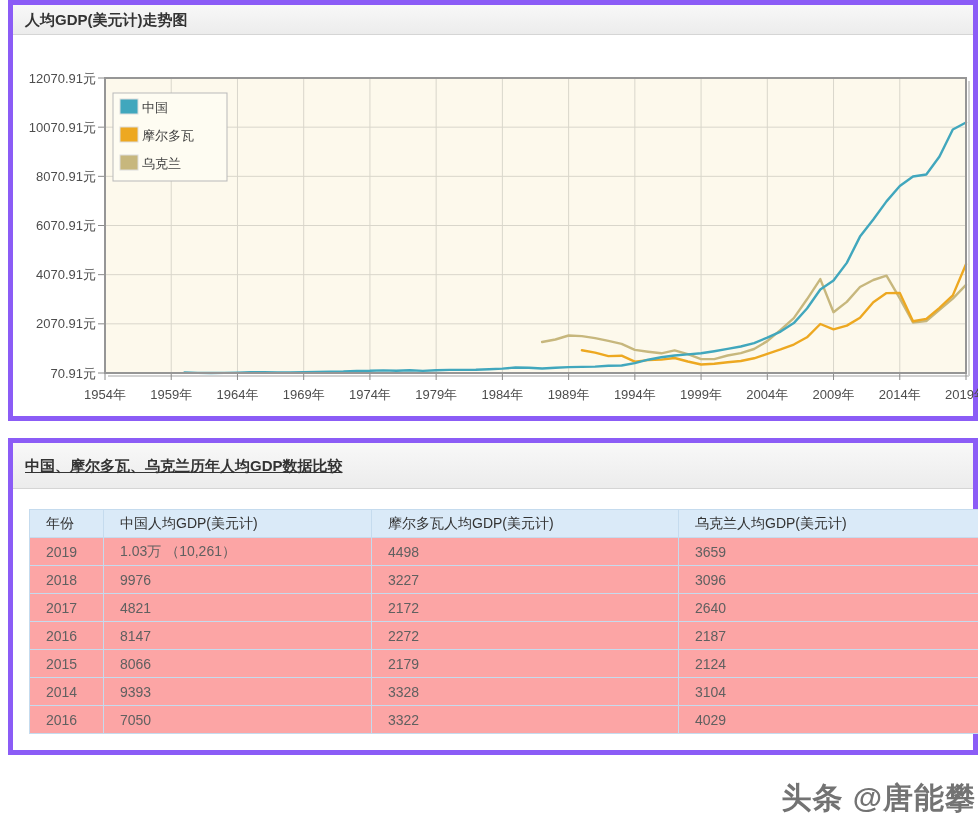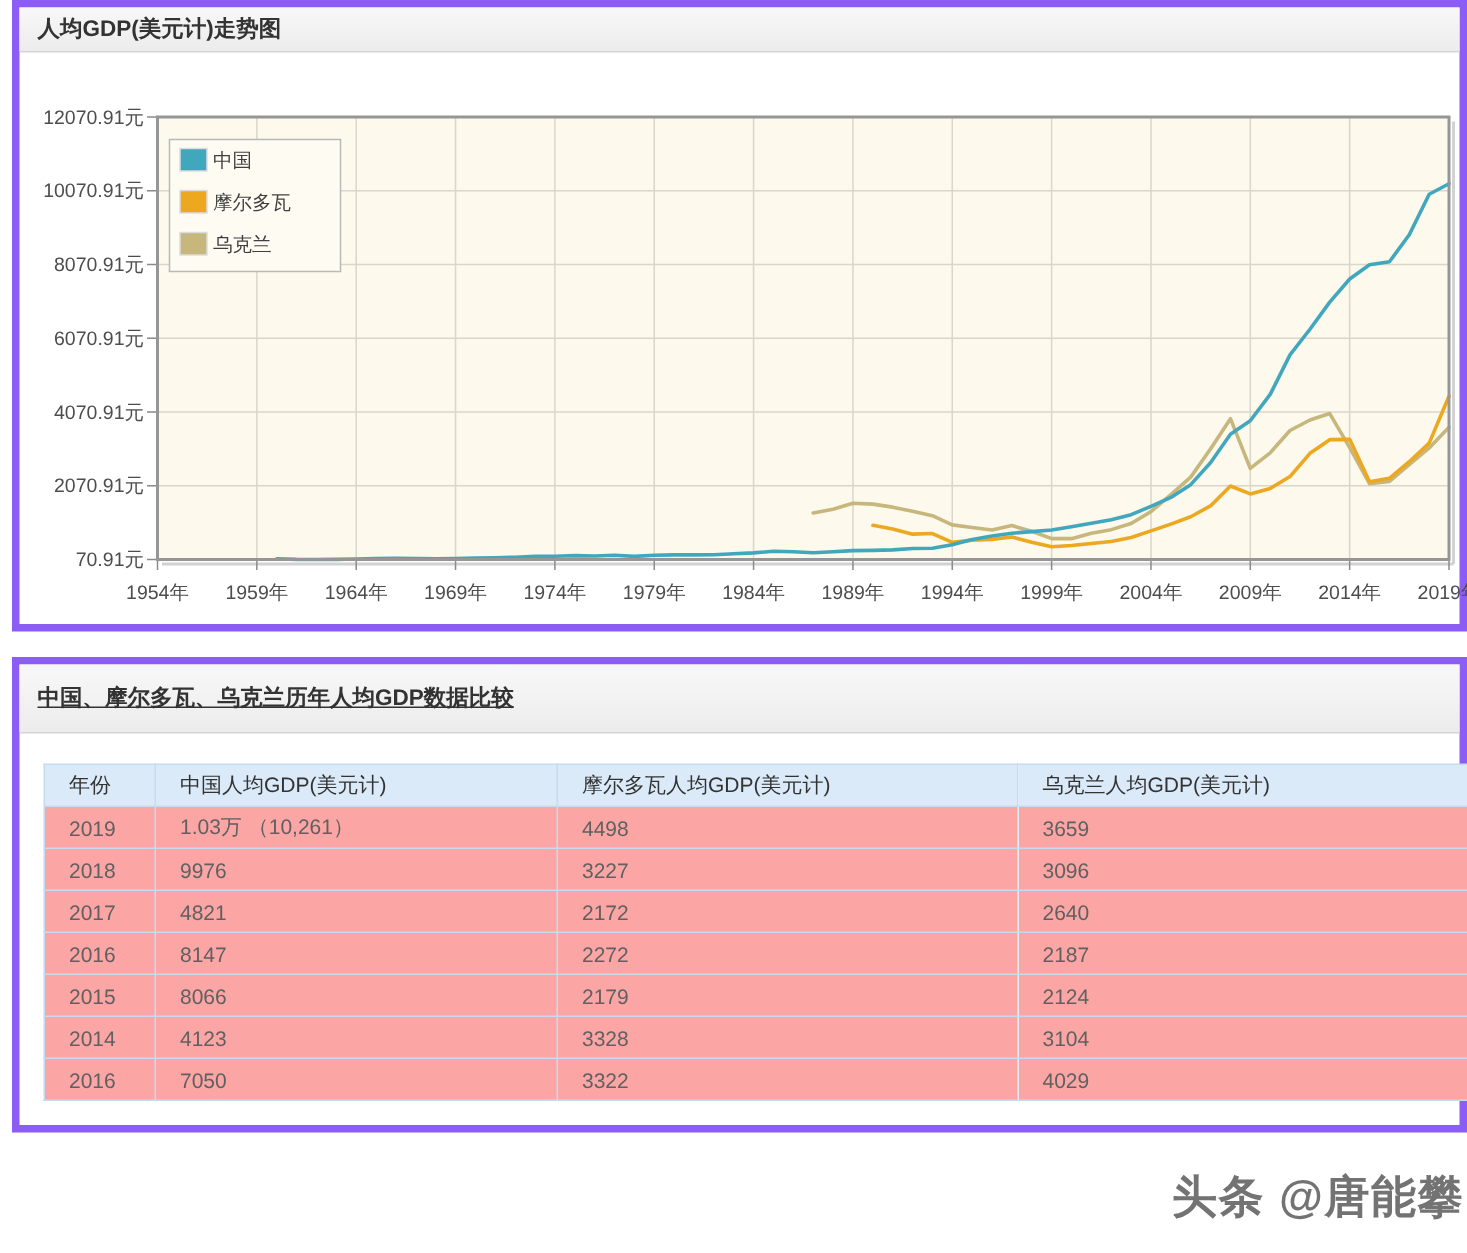--- a/index.html
+++ b/index.html
@@ -189,21 +189,21 @@
             <td>2187</td>
           </tr>
           <tr>
             <td>2015</td>
             <td>8066</td>
             <td>2179</td>
             <td>2124</td>
           </tr>
           <tr>
             <td>2014</td>
-            <td>4123</td>
+            <td>9393</td>
             <td>3328</td>
             <td>3104</td>
           </tr>
           <tr>
             <td>2016</td>
             <td>7050</td>
             <td>3322</td>
             <td>4029</td>
           </tr>
         </tbody>

